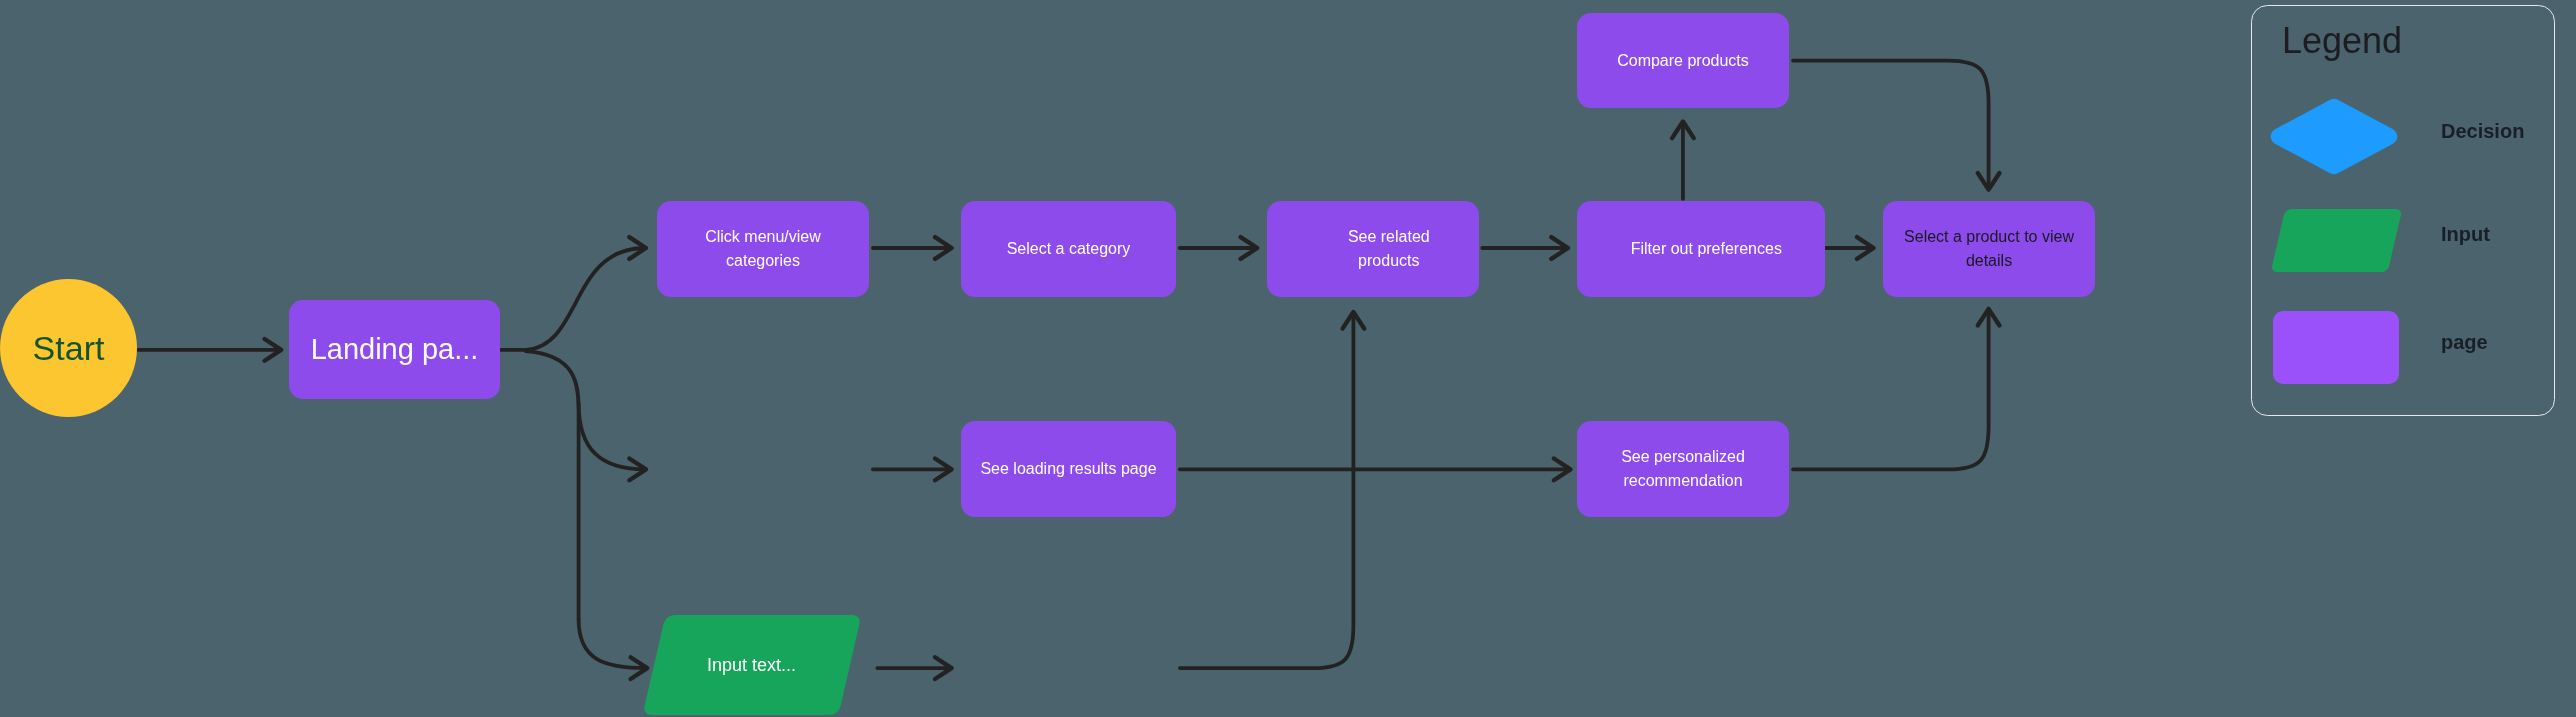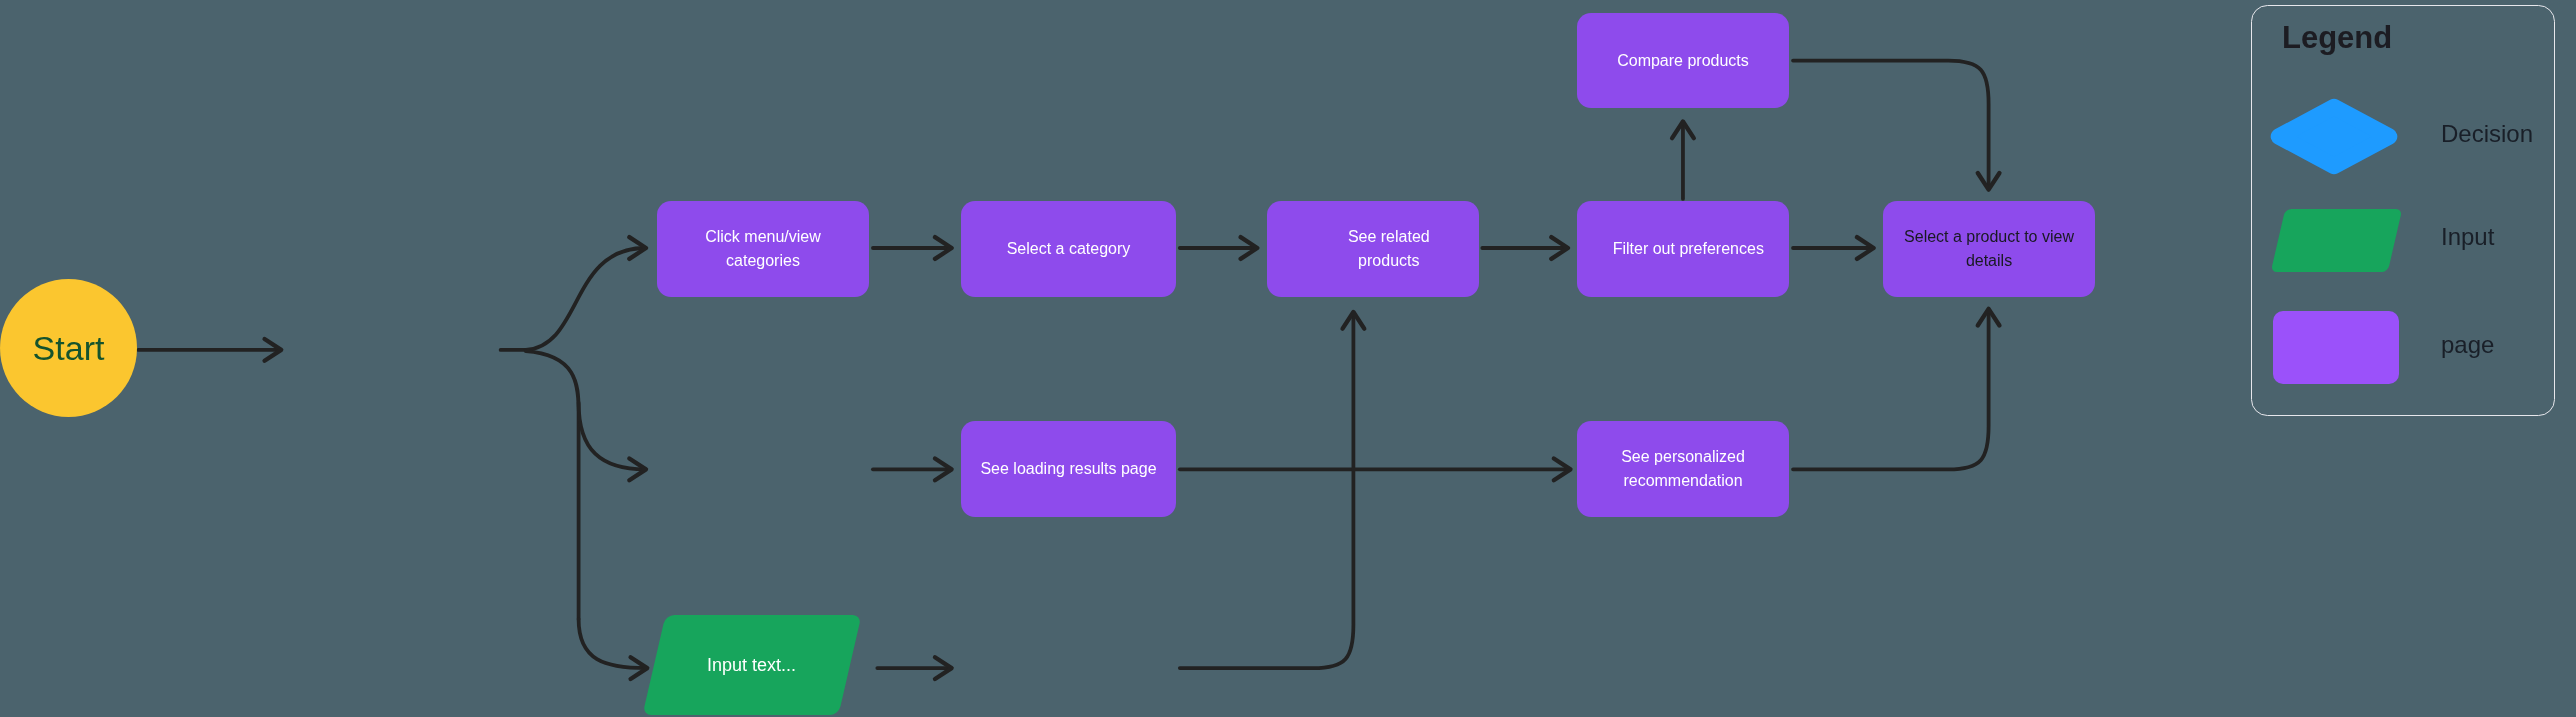--- a/index.html
+++ b/index.html
@@ -34,25 +34,25 @@
     font-size:18px;
   }
   .input-node .unskew{transform:skewX(13deg);}
   
   .legend{
     position:absolute;left:2251px;top:5px;width:304px;height:411px;
     border:1.9px solid #e7e7ec;border-radius:16.4px;box-sizing:border-box;
   }
   .legend-title{
     position:absolute;left:30px;top:14px;
-    font-size:31px;font-weight:700;color:#1c1c22;
+    font-size:36px;font-weight:400;color:#1c1c22;
   }
   .legend-label{
     position:absolute;left:189px;
-    font-size:24px;font-weight:400;color:#191f28;
+    font-size:20px;font-weight:700;color:#191f28;
   }
   .swatch{position:absolute;}
   .swatch-parallelogram{
     left:26.4px;top:203px;width:117px;height:63px;
     background:#17a55c;transform:skewX(-13deg);border-radius:6.3px;
   }
   .swatch-page{
     left:21.4px;top:305px;width:126px;height:73px;
     background:#9b51fa;border-radius:10px;
   }
@@ -84,28 +84,29 @@
       <path d="M 1388 746 H 1512" marker-end="url(#arrow)"></path>
       <path d="M 1876 746 H 2496" marker-end="url(#arrow)"></path>
       <path d="M 2851 746 H 3098 C 3150 746 3162 730 3162 677 V 492" marker-end="url(#arrow)"></path>
       <path d="M 1395 1062 H 1512" marker-end="url(#arrow)"></path>
       <path d="M 1876 1062 H 2088 C 2140 1062 2152 1046 2152 993 V 497" marker-end="url(#arrow)"></path>
     </g>
   </svg>
 
   <div class="node start-node" style="left:0px;top:279px;width:137px;height:138px;">Start</div>
 
+  <div class="node page-node landing" style="left:289px;top:300px;width:211px;height:99px;">Landing pa...</div>
 
   <div class="node page-node" style="left:657px;top:201px;width:212px;height:96px;">Click menu/view categories</div>
 
   <div class="node page-node" style="left:961px;top:201px;width:215px;height:96px;">Select a category</div>
 
   <div class="node page-node" style="left:1267px;top:201px;width:212px;height:96px;padding-left:48px;">See related products</div>
 
-  <div class="node page-node" style="left:1577px;top:201px;width:212px;height:96px;padding-left:27px;">Filter out preferences</div>
+  <div class="node page-node" style="left:1577px;top:201px;width:248px;height:96px;padding-left:27px;">Filter out preferences</div>
 
   <div class="node page-node dark-text" style="left:1883px;top:201px;width:212px;height:96px;">Select a product to view details</div>
 
   <div class="node page-node" style="left:1577px;top:13.2px;width:212px;height:95px;">Compare products</div>
 
 
   <div class="node page-node" style="left:961px;top:421px;width:215px;height:96px;">See loading results page</div>
 
   <div class="node page-node" style="left:1577px;top:421px;width:212px;height:96px;">See personalized recommendation</div>
 

